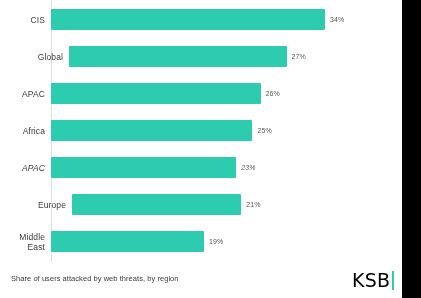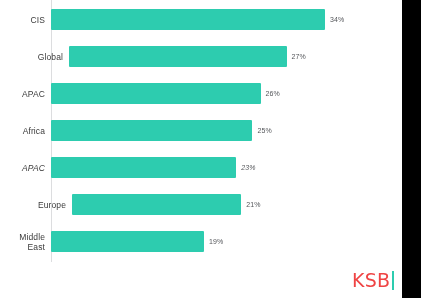--- a/index.html
+++ b/index.html
@@ -104,21 +104,21 @@
     top: 268px;
     height: 24px;
     display: flex;
     align-items: center;
   }
   #logo-text {
     font-family: "DejaVu Sans", sans-serif;
     font-size: 19px;
     font-weight: 400;
     letter-spacing: 0.3px;
-    color: #ef4444;
+    color: #000000;
     line-height: 20px;
   }
   #logo-bar {
     width: 2px;
     height: 19px;
     background: #2dccaf;
     margin-left: 2px;
   }
 </style>
 </head>
@@ -161,20 +161,21 @@
         </div>
         <div class="row" style="top: 231px;">
           <div class="cat-label two-line">Middle
 East</div>
           <div class="bar" style="width: 153.118px; background: rgb(45, 204, 175);"></div>
           <div class="value-label" style="left: 209.118px;">19%</div>
         </div>
       </div>
   </div>
 
+  <div id="caption">Share of users attacked by web threats, by region</div>
 
   <div id="logo">
     <span id="logo-text">KSB</span>
     <span id="logo-bar"></span>
   </div>
 
   <div id="right-band"></div>
 </div>
 
 </body></html>

